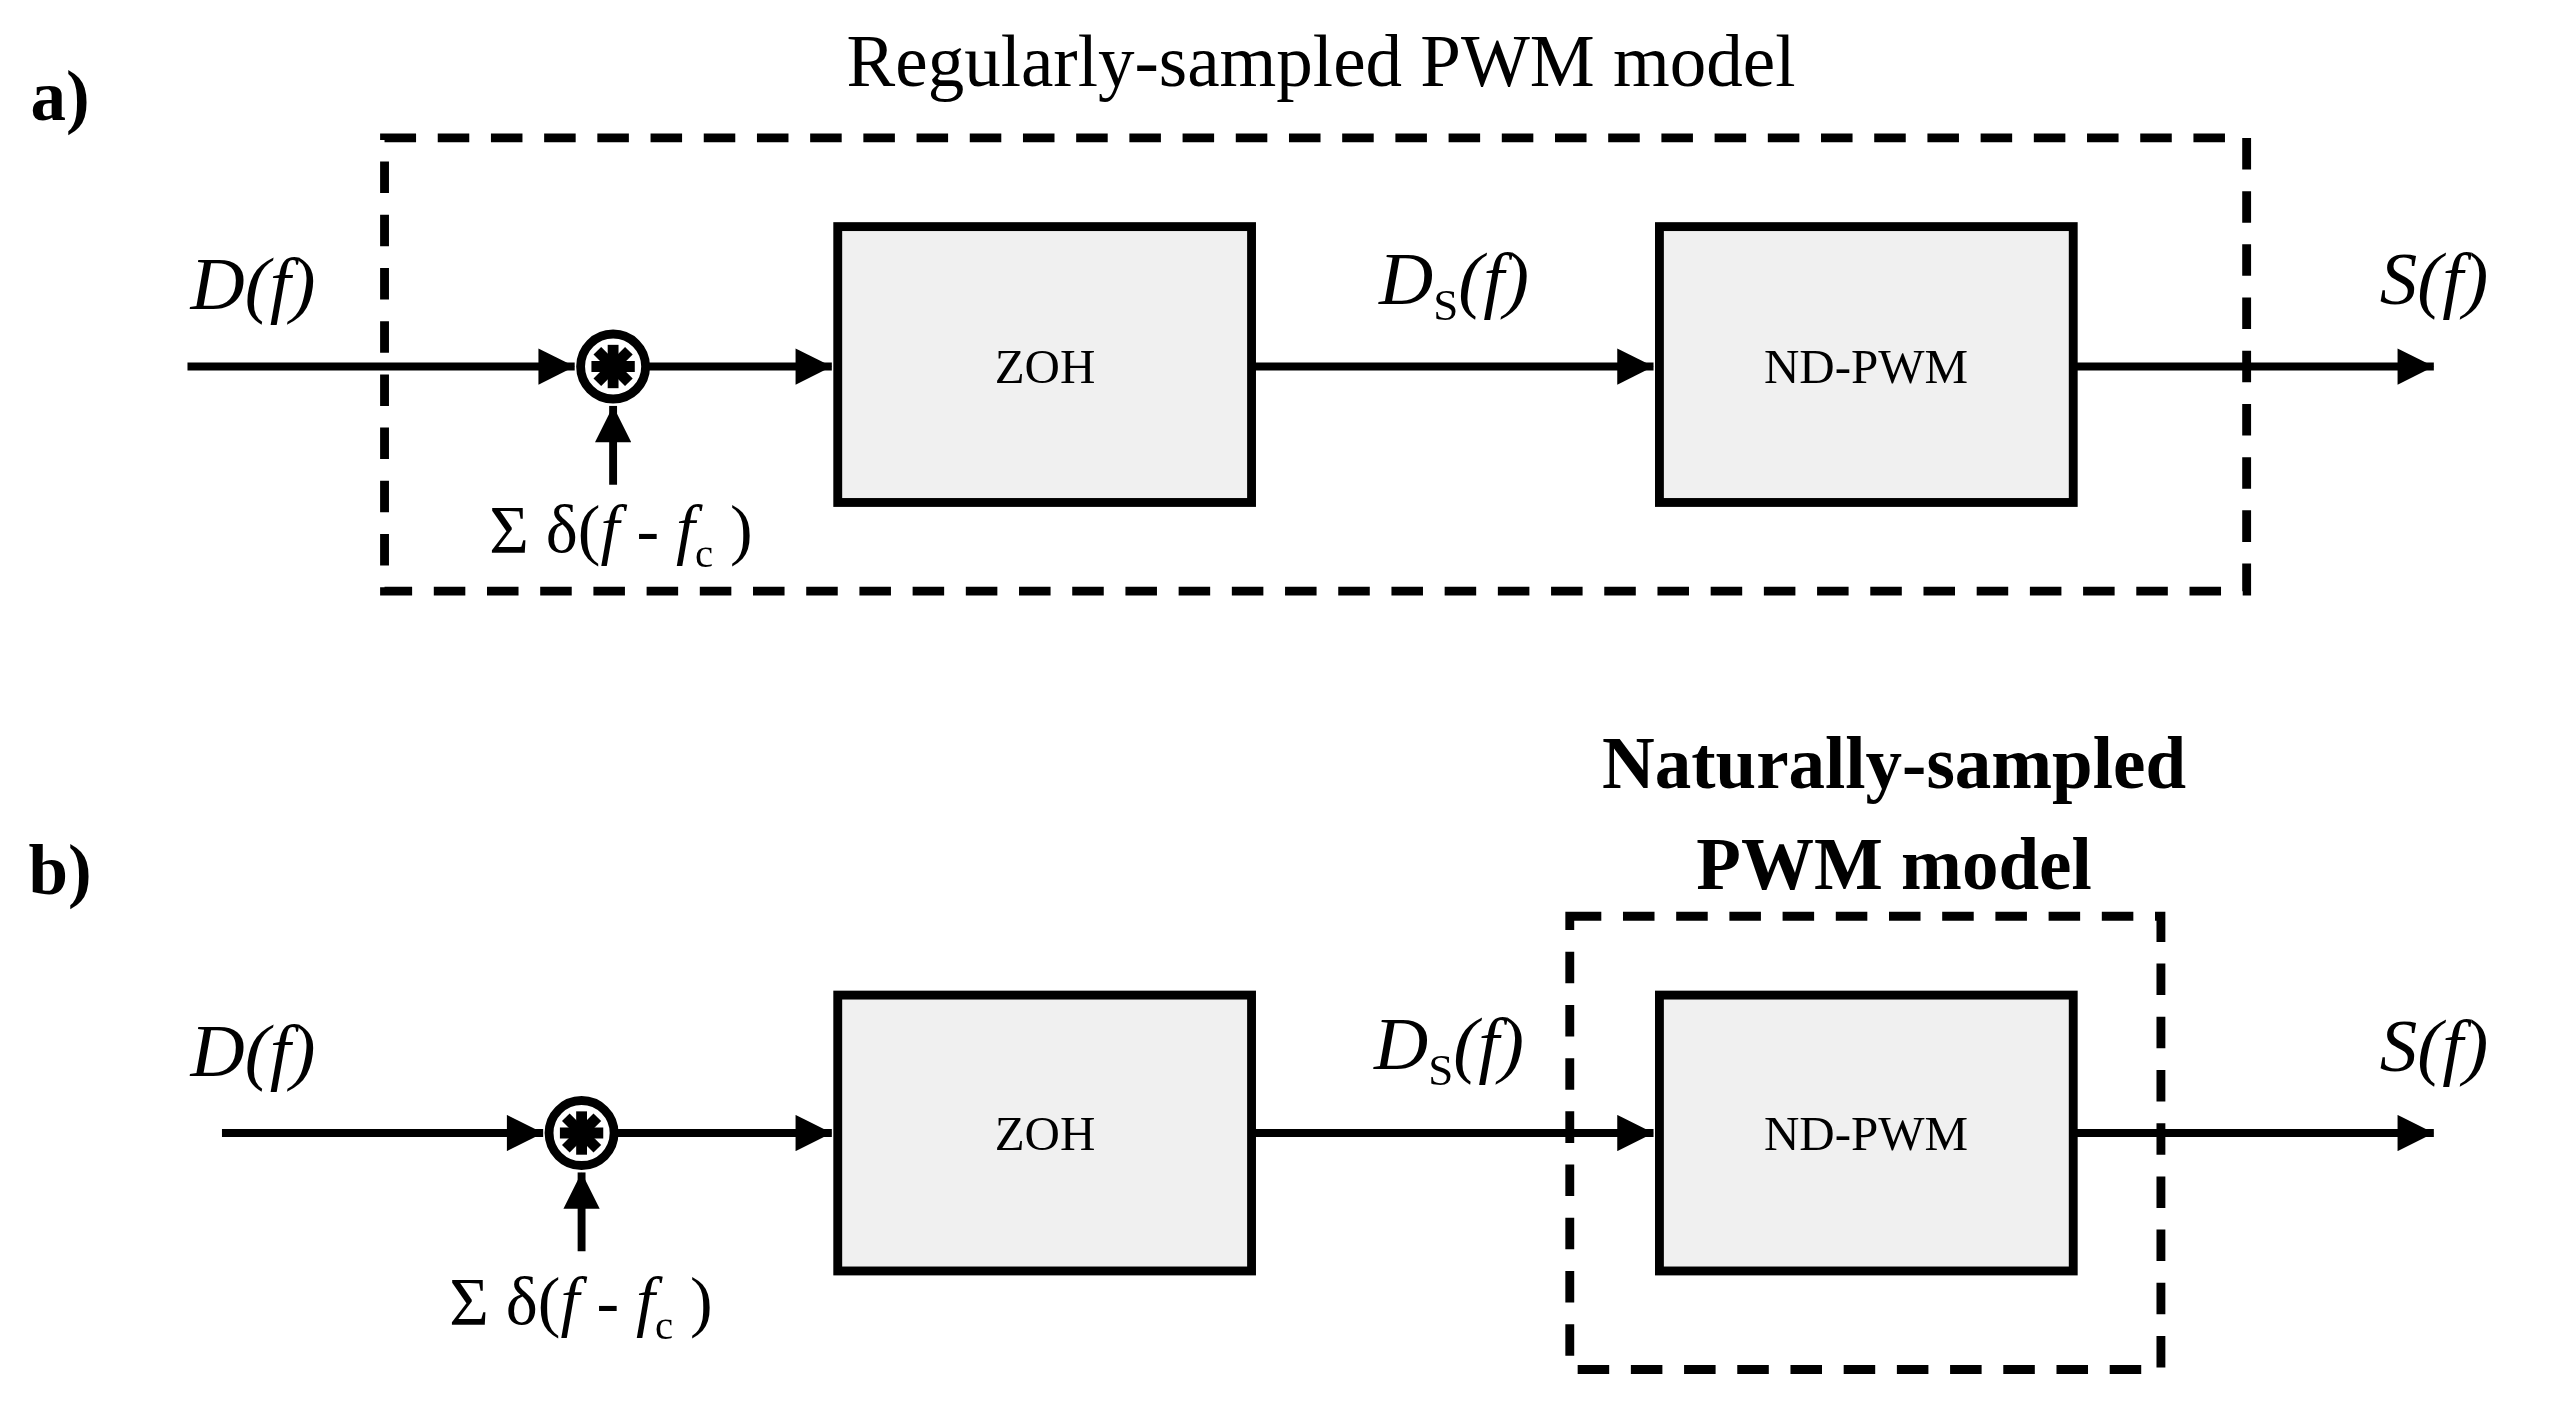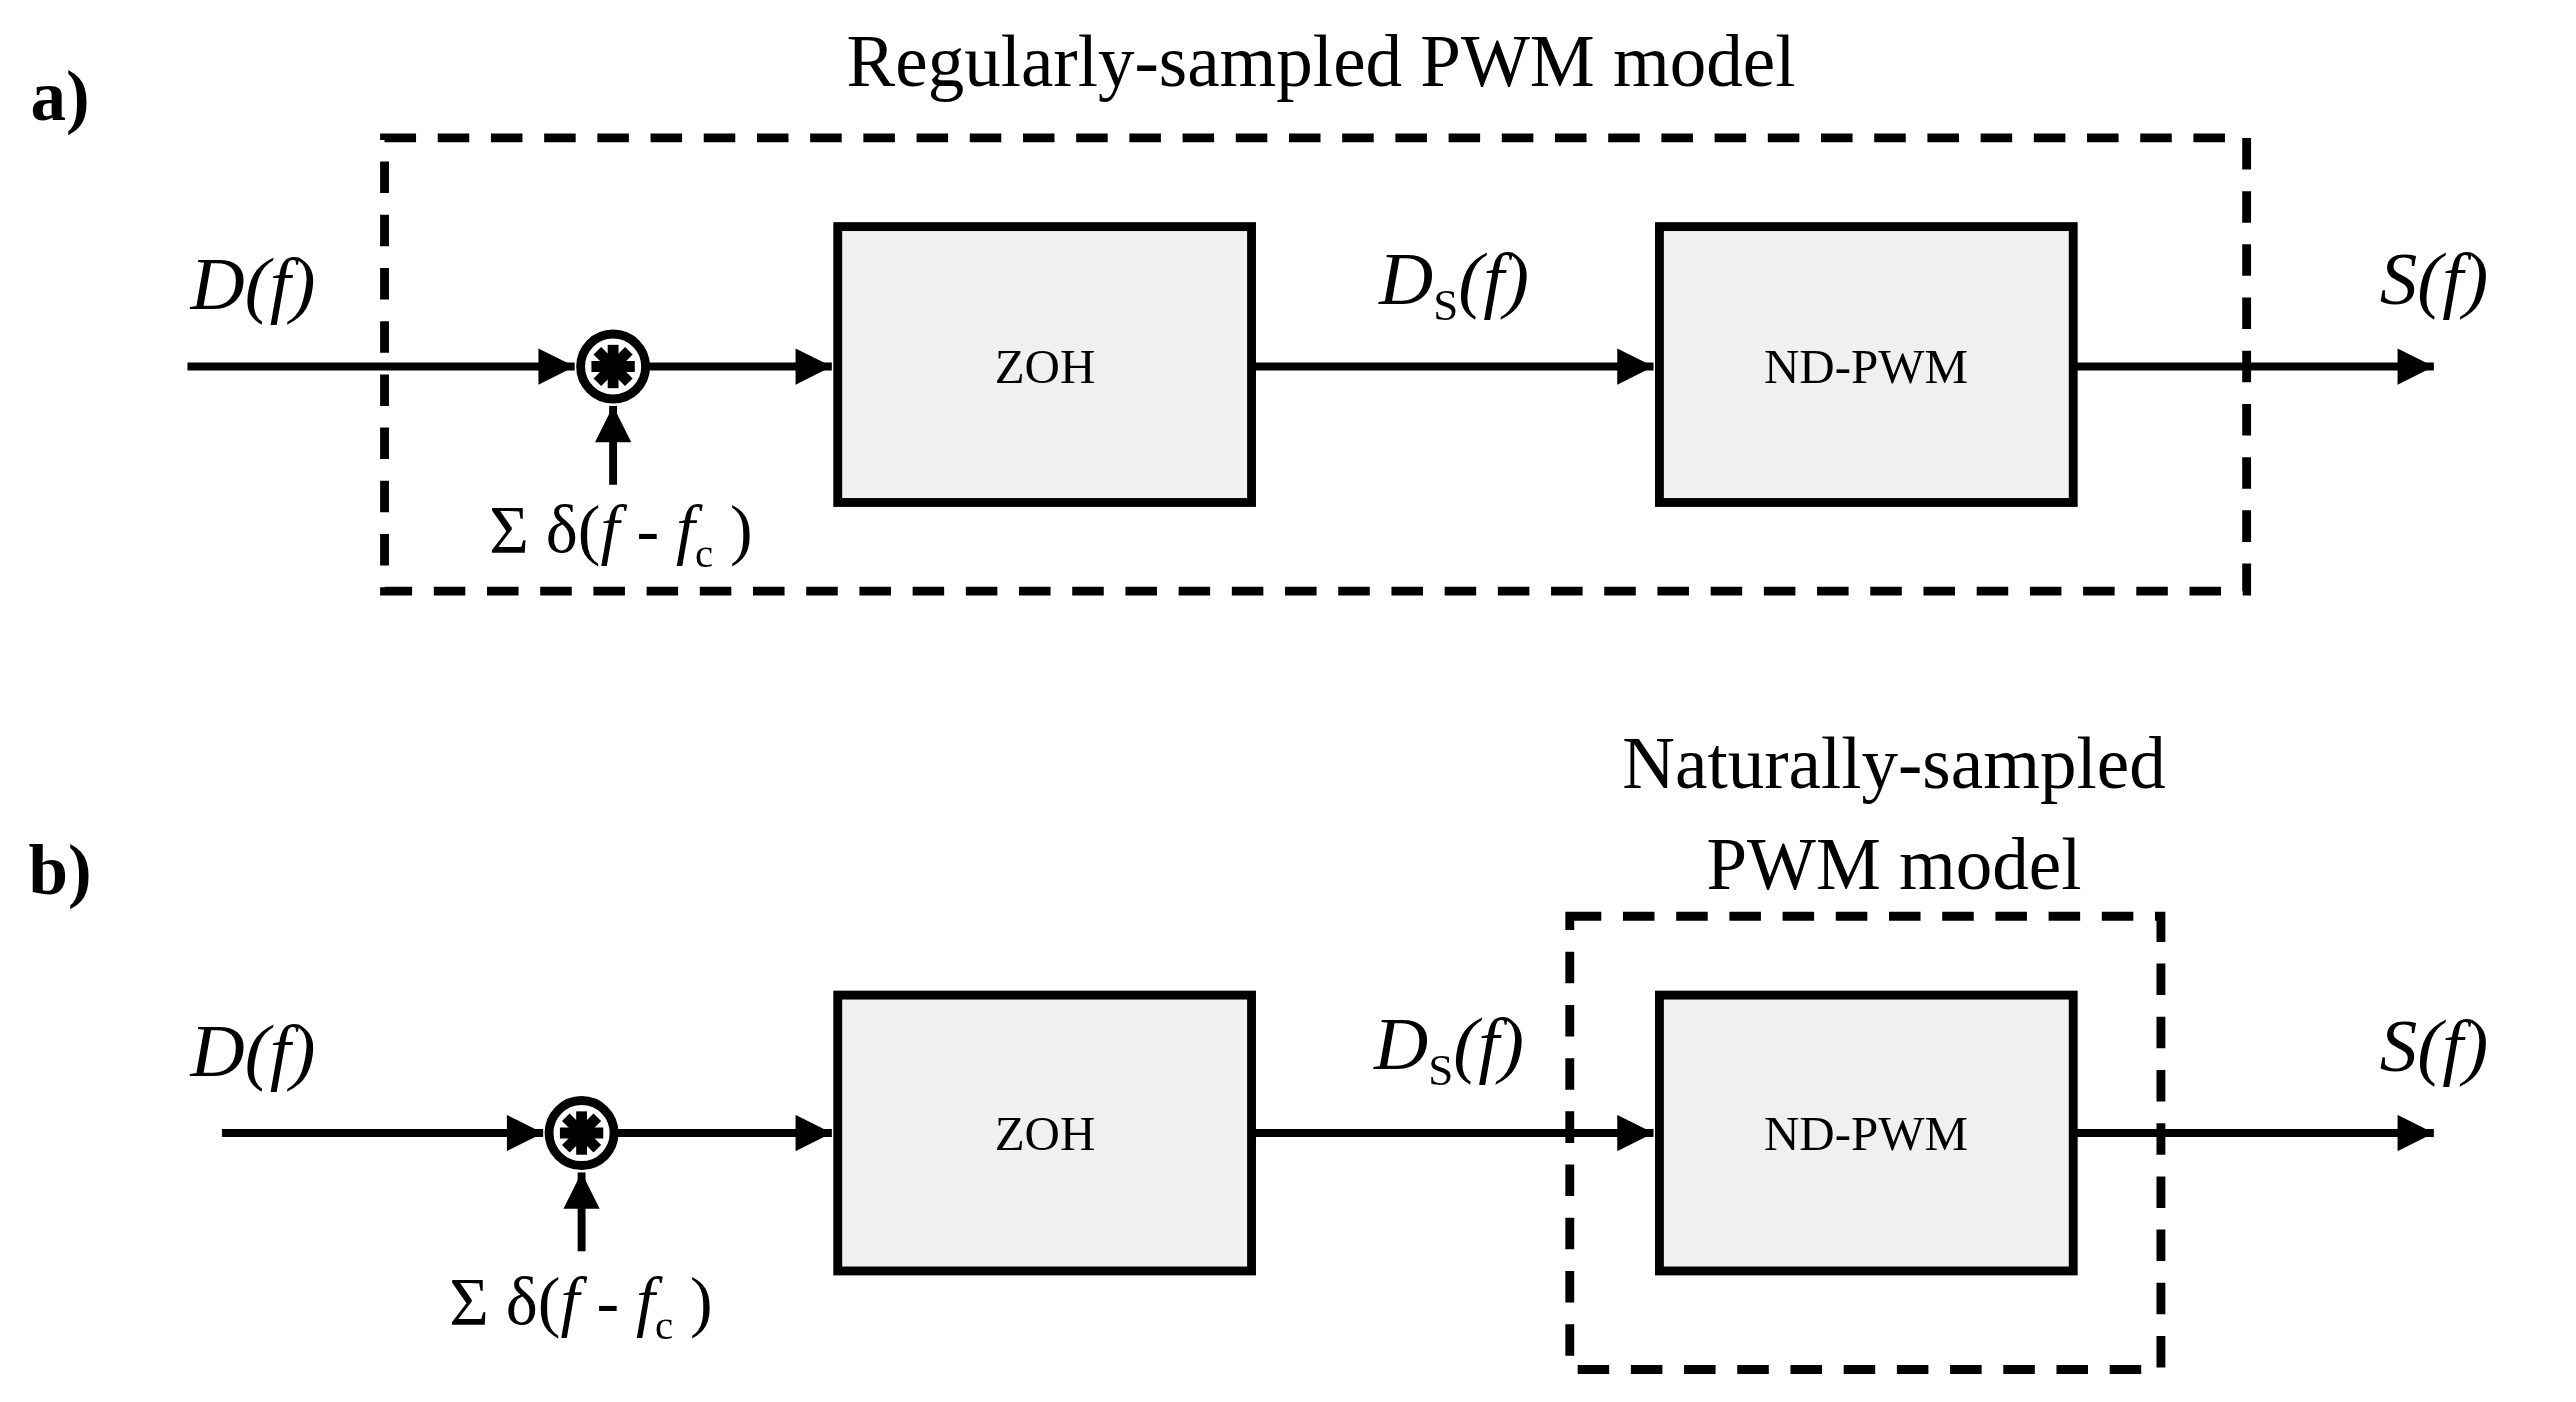--- a/index.html
+++ b/index.html
@@ -112,21 +112,21 @@
   <div class="lbl block-lbl" style="left:1045px;top:366px;">ZOH</div>
 
   <div class="lbl math" style="left:1454px;top:278px;"><span>D</span><sub>S</sub><span>(f)</span></div>
 
   <div class="lbl block-lbl" style="left:1866px;top:366px;">ND-PWM</div>
 
   <div class="lbl math" style="left:2434px;top:278px;"><span>S</span><span>(f)</span></div>
 
   <div class="lbl sigma-lbl" style="left:621px;top:529px;"><span>Σ δ(</span><span class="it">f</span><span> - </span><span class="it">f</span><sub>c</sub><span> )</span></div>
 
-  <div class="lbl title2" style="left:1894px;top:714px;">
+  <div class="lbl title2" style="left:1894px;top:714px;font-weight:bold;">
     <div>Naturally-sampled</div>
     <div>PWM model</div>
   </div>
 
   <div class="lbl panel" style="left:60px;top:870px;">b)</div>
 
   <div class="lbl math" style="left:253px;top:1050px;"><span>D</span><span>(f)</span></div>
 
   <div class="lbl block-lbl" style="left:1045px;top:1133px;">ZOH</div>
 

